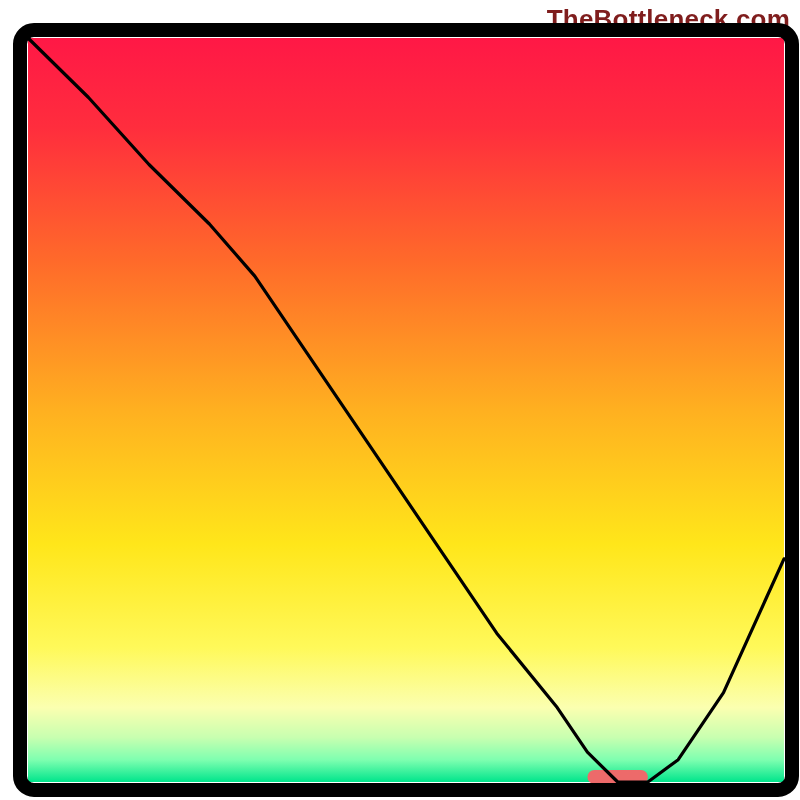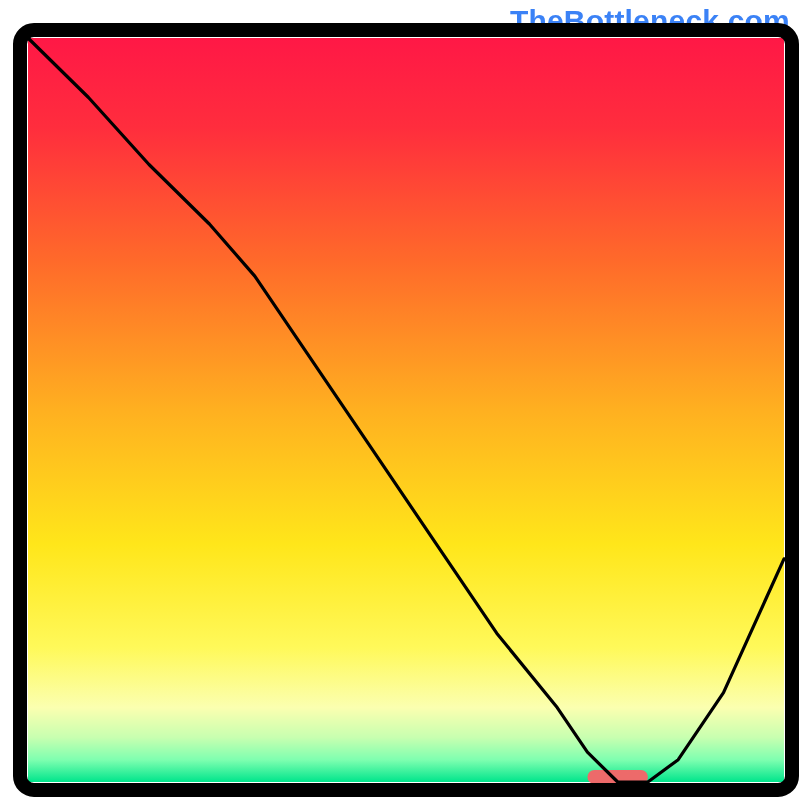--- a/index.html
+++ b/index.html
@@ -12,23 +12,23 @@
   }
   .container {
     position: relative;
     width: 800px;
     height: 800px;
   }
   .watermark {
     position: absolute;
     top: 4px;
     right: 10px;
-    font-size: 30px;
+    font-size: 26px;
     font-weight: bold;
-    color: #3b82f6;
+    color: #7f1d1d;
     letter-spacing: 0.2px;
   }
   svg.chart {
     position: absolute;
     top: 0;
     left: 0;
   }
 </style>
 </head>
 <body>

